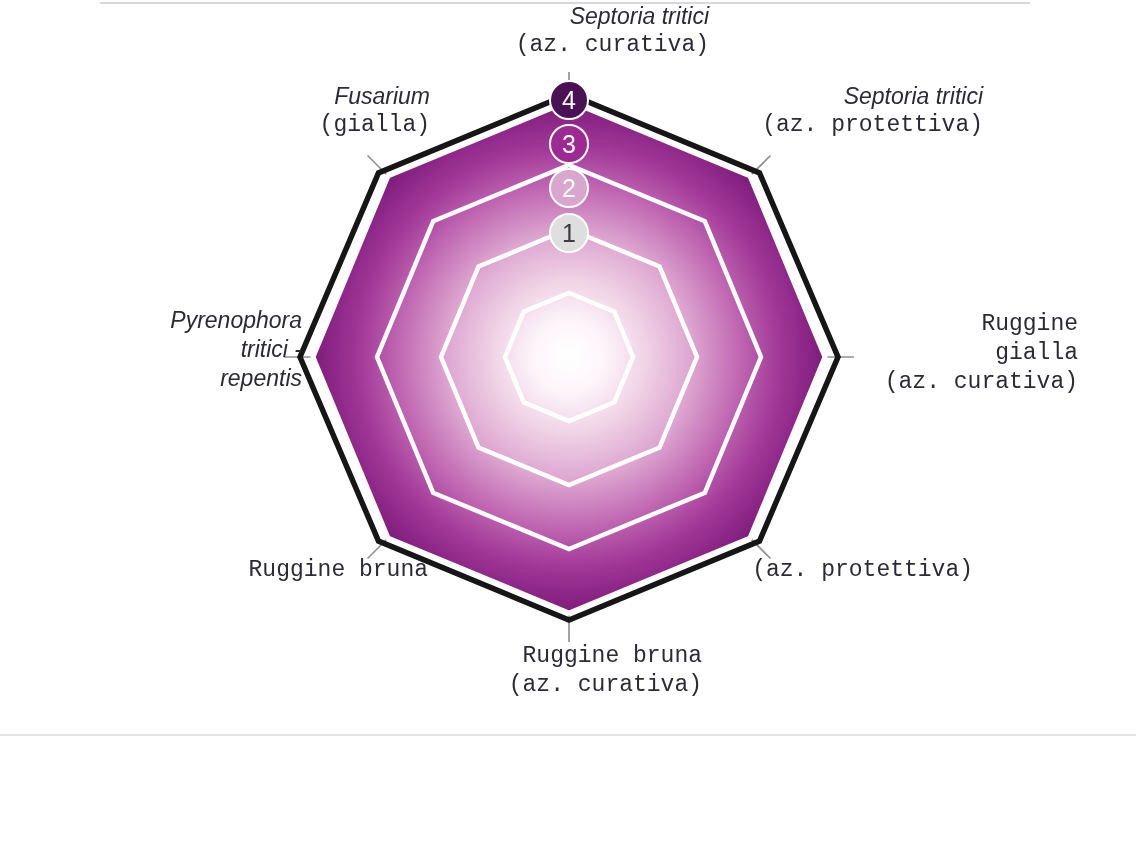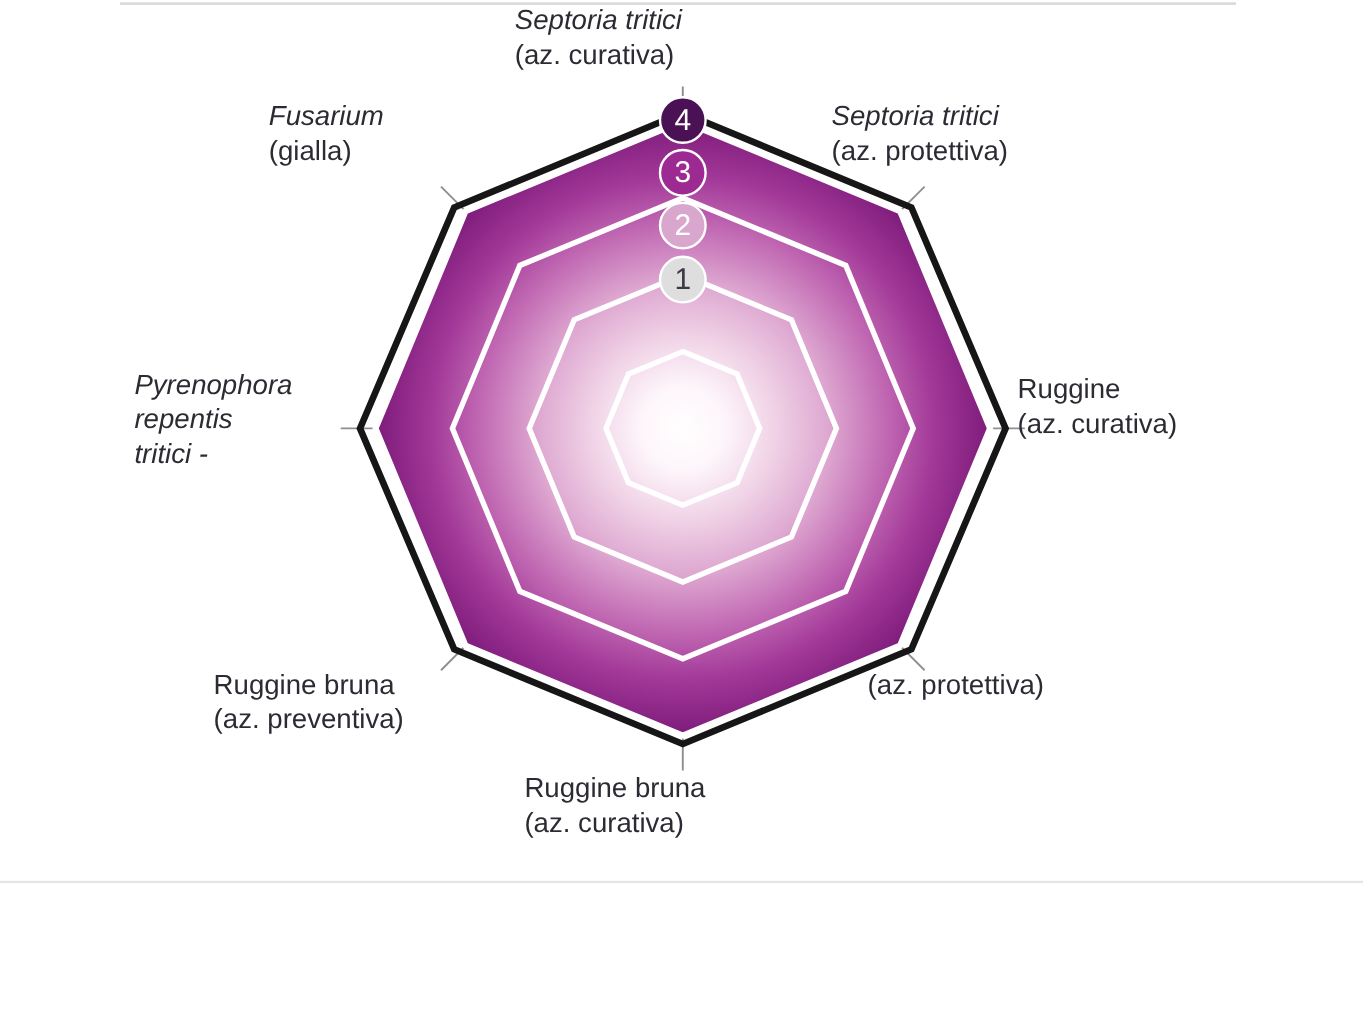--- a/index.html
+++ b/index.html
@@ -26,36 +26,36 @@
     position: absolute;
     left: 0; top: 0;
     width: 1136px; height: 726px;
   }
   svg.radar { display: block; }
 
   .axis-label {
     font-size: 23px;
     line-height: 29px;
     color: #2b2b33;
-    text-align: left;
+    text-align: right;
     position: absolute;
     white-space: nowrap;
   }
   .axis-label .sci { font-style: italic; }
-  .axis-label .plain { font-style: normal; }
+  .axis-label .plain { font-style: normal; font-family: Liberation Mono, monospace; }
 
   
   #lbl-0 { left: 429px; top: 2px;  width: 280px; }
   #lbl-1 { left: 693px; top: 82px; width: 290px; }
   #lbl-2 { left: 848px; top: 310px; width: 230px; }
   #lbl-3 { left: 723px; top: 556px; width: 250px; }
   #lbl-4 { left: 437px; top: 642px; width: 265px; }
   #lbl-5 { left: 178px; top: 556px; width: 250px; }
   #lbl-6 { left: 112px; top: 306px; width: 190px; }
-  #lbl-7 { left: 224px; top: 82px; width: 190px; }
+  #lbl-7 { left: 240px; top: 82px; width: 190px; }
 
   .ring-badge {
     position: absolute;
     width: 40px; height: 40px;
     border-radius: 50%;
     display: flex;
     align-items: center;
     justify-content: center;
     font-size: 25px;
     font-weight: 400;
@@ -137,41 +137,41 @@
       <div class="plain">(az. curativa)</div>
     </div>
 
     <div class="axis-label" id="lbl-1">
       <div class="sci">Septoria tritici</div>
       <div class="plain">(az. protettiva)</div>
     </div>
 
     <div class="axis-label" id="lbl-2">
       <div class="plain">Ruggine</div>
+      <div class="plain">gialla</div>
       <div class="plain">(az. curativa)</div>
     </div>
 
     <div class="axis-label" id="lbl-3">
       <div class="plain">(az. protettiva)</div>
     </div>
 
     <div class="axis-label" id="lbl-4">
       <div class="plain">Ruggine bruna</div>
       <div class="plain">(az. curativa)</div>
     </div>
 
     <div class="axis-label" id="lbl-5">
       <div class="plain">Ruggine bruna</div>
-      <div class="plain">(az. preventiva)</div>
     </div>
 
     <div class="axis-label" id="lbl-6">
       <div class="sci">Pyrenophora</div>
+      <div class="sci">tritici -</div>
       <div class="sci">repentis</div>
-      <div class="sci">tritici -</div>
     </div>
 
     <div class="axis-label" id="lbl-7">
       <div class="sci">Fusarium</div>
       <div class="plain">(gialla)</div>
     </div>
   </div>
 
   <div class="divider"></div>
 

